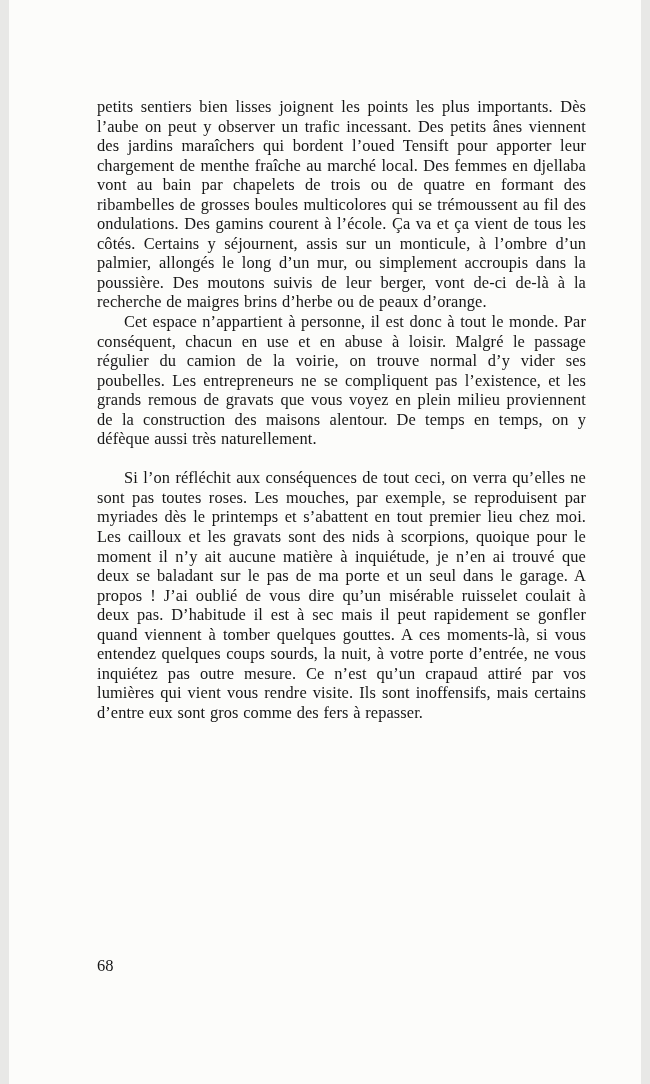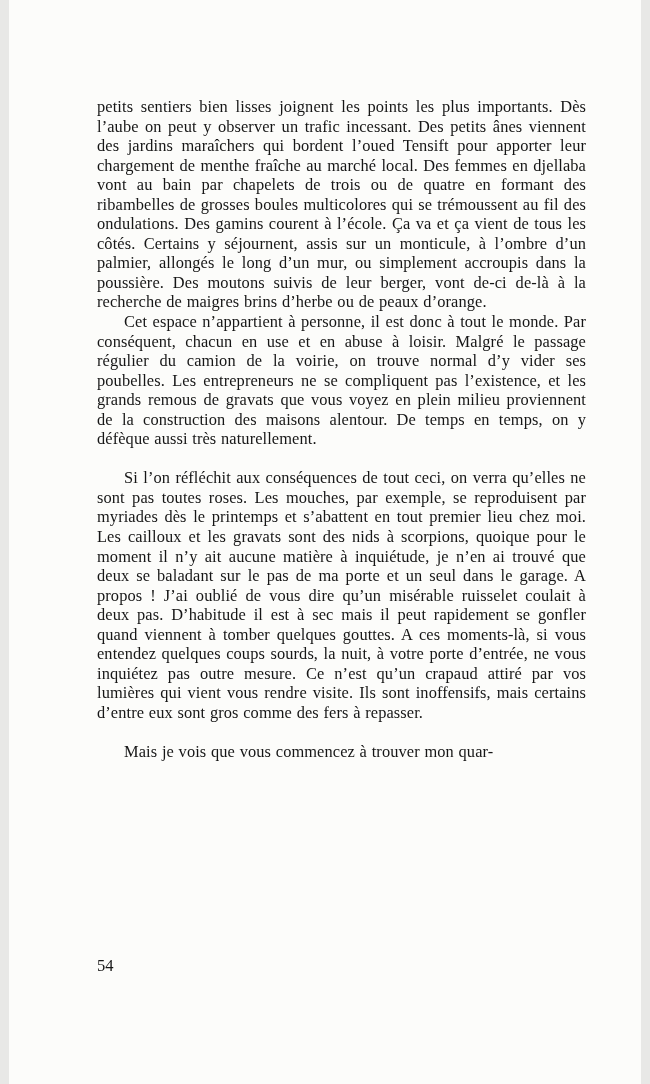--- a/index.html
+++ b/index.html
@@ -47,16 +47,15 @@
   }
 </style>
 </head>
 <body>
 
 <div class="scan-page">
   <div class="text-block">
     <p class="para">petits sentiers bien lisses joignent les points les plus importants. Dès l’aube on peut y observer un trafic incessant. Des petits ânes viennent des jardins maraîchers qui bordent l’oued Tensift pour apporter leur chargement de menthe fraîche au marché local. Des femmes en djellaba vont au bain par chapelets de trois ou de quatre en formant des ribambelles de grosses boules multicolores qui se trémoussent au fil des ondulations. Des gamins courent à l’école. Ça va et ça vient de tous les côtés. Certains y séjournent, assis sur un monticule, à l’ombre d’un palmier, allongés le long d’un mur, ou simplement accroupis dans la poussière. Des moutons suivis de leur berger, vont de-ci de-là à la recherche de maigres brins d’herbe ou de peaux d’orange.</p>
     <p class="para indent">Cet espace n’appartient à personne, il est donc à tout le monde. Par conséquent, chacun en use et en abuse à loisir. Malgré le passage régulier du camion de la voirie, on trouve normal d’y vider ses poubelles. Les entrepreneurs ne se compliquent pas l’existence, et les grands remous de gravats que vous voyez en plein milieu proviennent de la construction des maisons alentour. De temps en temps, on y défèque aussi très naturellement.</p>
     <p class="para indent space-before">Si l’on réfléchit aux conséquences de tout ceci, on verra qu’elles ne sont pas toutes roses. Les mouches, par exemple, se reproduisent par myriades dès le printemps et s’abattent en tout premier lieu chez moi. Les cailloux et les gravats sont des nids à scorpions, quoique pour le moment il n’y ait aucune matière à inquiétude, je n’en ai trouvé que deux se baladant sur le pas de ma porte et un seul dans le garage. A propos ! J’ai oublié de vous dire qu’un misérable ruisselet coulait à deux pas. D’habitude il est à sec mais il peut rapidement se gonfler quand viennent à tomber quelques gouttes. A ces moments-là, si vous entendez quelques coups sourds, la nuit, à votre porte d’entrée, ne vous inquiétez pas outre mesure. Ce n’est qu’un crapaud attiré par vos lumières qui vient vous rendre visite. Ils sont inoffensifs, mais certains d’entre eux sont gros comme des fers à repasser.</p>
-    <p class="para indent space-before">Mais je vois que vous commencez à trouver mon quar-</p>
   </div>
-  <div class="page-number">54</div>
+  <div class="page-number">68</div>
 </div>
 
 </body></html>

